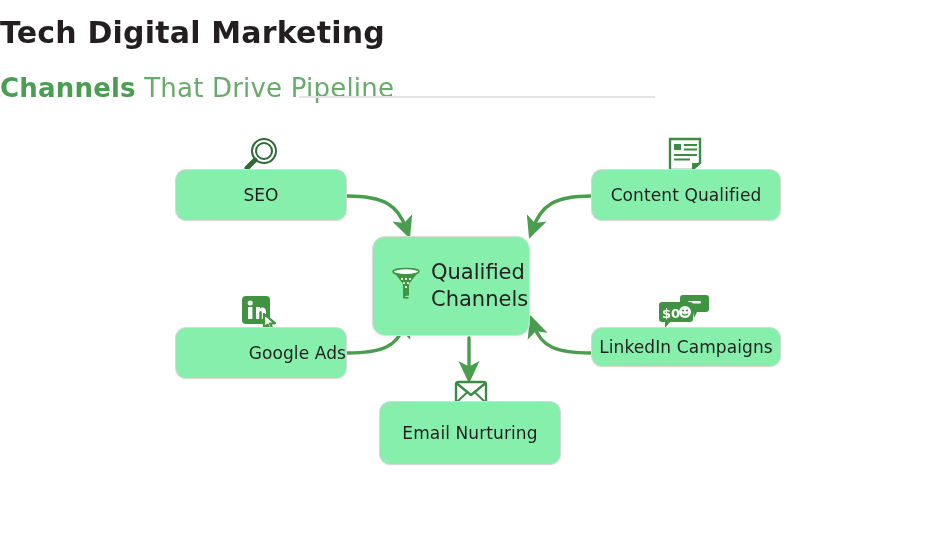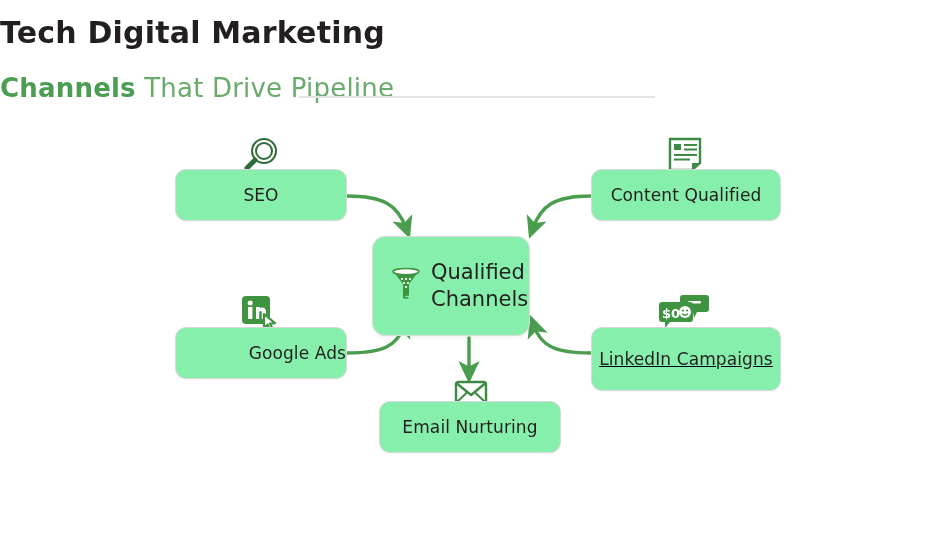--- a/index.html
+++ b/index.html
@@ -38,22 +38,22 @@
     display:flex;align-items:center;justify-content:center;
     box-shadow:0 1px 2px rgba(0,0,0,.04);
   }
   .node-label{
     font-size:17px;color:#231f20;font-weight:400;letter-spacing:.1px;
     white-space:nowrap;
   }
   #node-seo{left:175px;top:169px;width:172px;height:52px;}
   #node-content{left:591px;top:169px;width:190px;height:52px;}
   #node-ads{left:175px;top:327px;width:172px;height:52px;justify-content:flex-end;}
-  #node-linkedin{left:591px;top:327px;width:190px;height:64px;text-decoration:underline;}
-  #node-email{left:379px;top:401px;width:182px;height:52px;}
+  #node-linkedin{left:591px;top:327px;width:190px;height:40px;}
+  #node-email{left:379px;top:401px;width:182px;height:64px;}
 
   #node-center{
     left:372px;top:236px;width:158px;height:100px;border-radius:13px;
     border:1px solid #dcdcdc;justify-content:flex-start;padding-left:18px;
     box-shadow:0 2px 4px rgba(0,0,0,.05);
   }
   .center-text{
     font-size:21px;line-height:27px;color:#231f20;margin-left:10px;text-align:left;
   }
 

